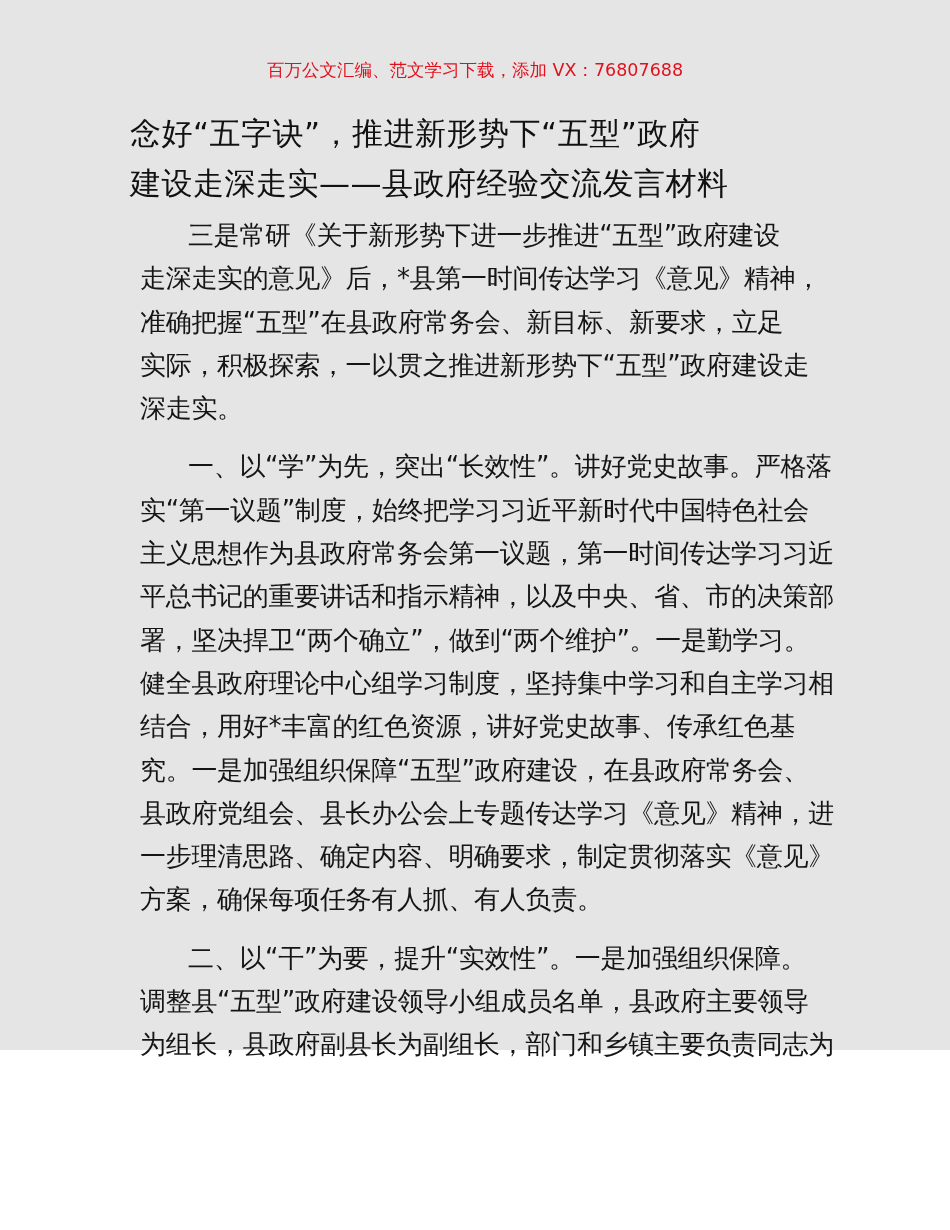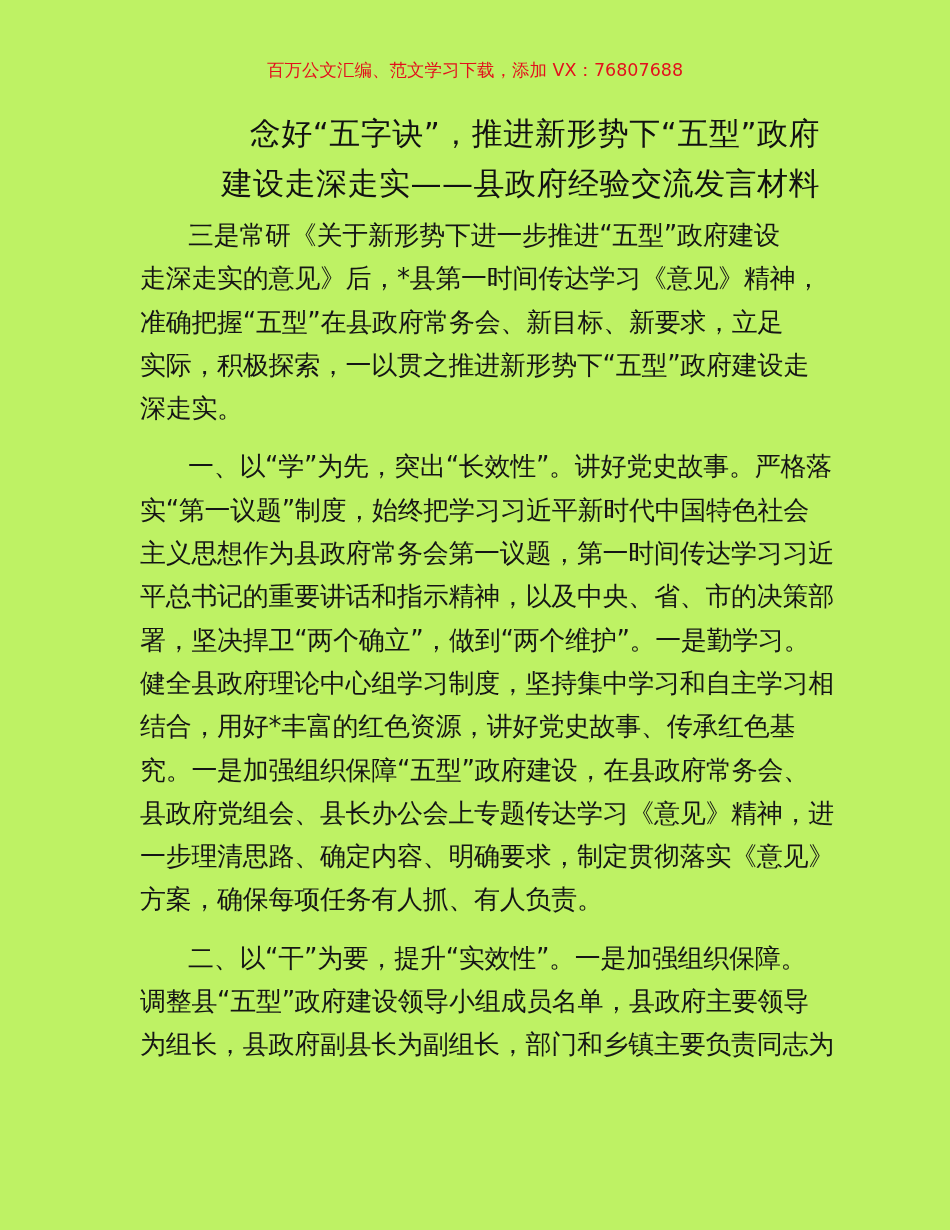--- a/index.html
+++ b/index.html
@@ -13,40 +13,40 @@
       position: relative;
       overflow: hidden;
       font-family: "DejaVu Sans", "Liberation Sans", sans-serif;
       color: #111111;
     }
     .page {
       position: absolute;
       left: 0;
       top: 0;
       width: 950px;
-      height: 1230px;
-      background: #bef264;
+      height: 1050px;
+      background: #e5e5e5;
     }
     .header-banner {
       position: absolute;
       top: 56px;
       left: 0;
       width: 950px;
       text-align: center;
       font-size: 17.5px;
       line-height: 28px;
       color: #e3101c;
       letter-spacing: 0px;
     }
     .doc-title {
       position: absolute;
       top: 108px;
       left: 130px;
       width: 690px;
-      text-align: right;
+      text-align: left;
       font-size: 31px;
       line-height: 50px;
       color: #111111;
       letter-spacing: 0.5px;
     }
     .doc-title .line {
       display: block;
       white-space: nowrap;
     }
     .doc-body {

